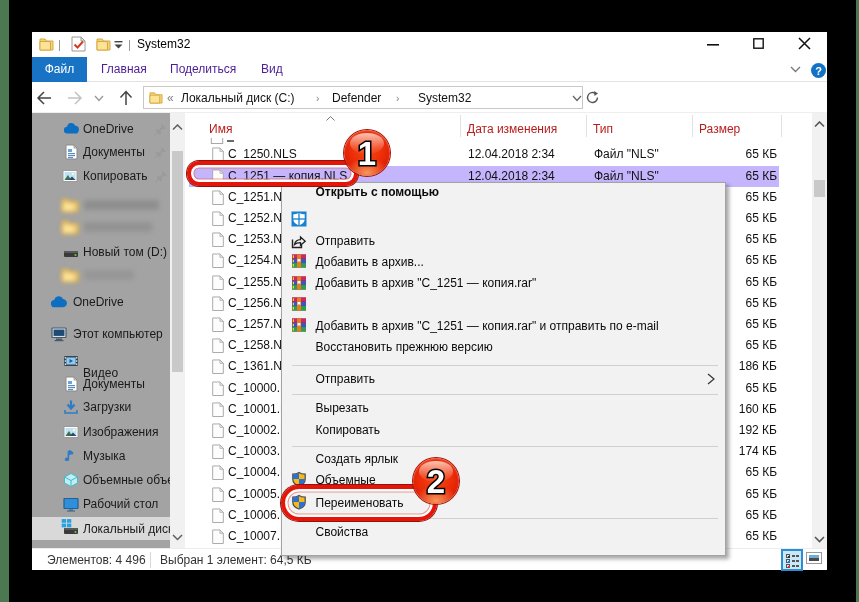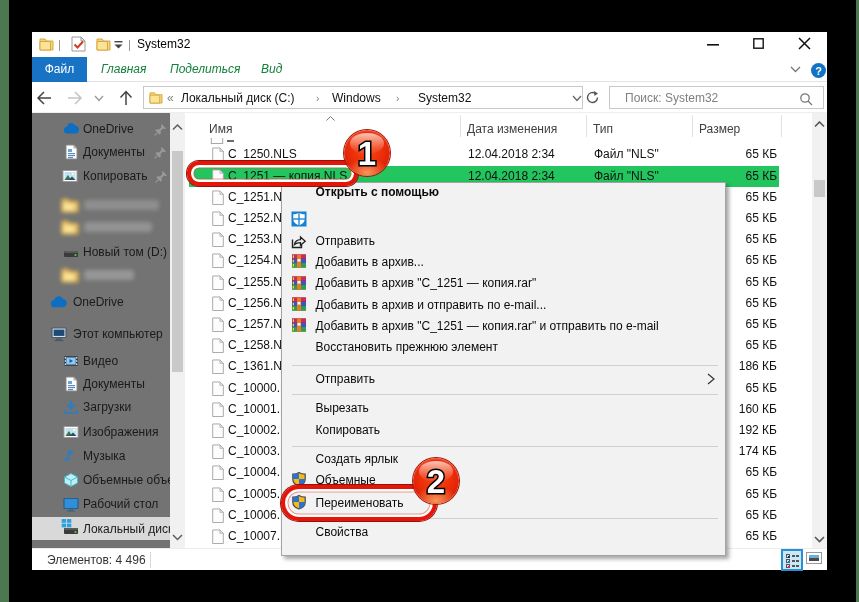--- a/index.html
+++ b/index.html
@@ -8,39 +8,39 @@
 .abs { position:absolute; }
 #greenL { left:0; top:0; width:9px; height:602px; background:#4c7851; }
 #greenR { left:856px; top:0; width:3px; height:602px; background:#4c7851; }
 #win { left:32px; top:32px; width:795px; height:538px; background:#fff; }
 
 #titlebar { left:0; top:0; width:795px; height:25px; background:#fff; }
 .ttxt { top:5px; font-size:12px; color:#000; }
 .qsep { top:8px; width:1px; height:11px; background:#999; }
 #tabs { left:0; top:25px; width:795px; height:25px; background:#fff; border-bottom:1px solid #e3e3e3; }
 #ftab { left:0; top:0; width:55px; height:34px; background:#1873c5; color:#fff; font-size:12px; text-align:center; line-height:25px; }
-.tabt { top:0; height:25px; line-height:25px; font-size:12px; color:#15803d;font-style:italic; }
+.tabt { top:0; height:25px; line-height:25px; font-size:12px; color:#4c1d95; }
 #toolbar { left:0; top:50px; width:795px; height:31px; background:#fff; border-bottom:1px solid #eee; }
 #addr { left:111px; top:4px; width:440px; height:23px; border:1px solid #c8c8c8; background:#fff; }
 #search { left:577px; top:4px; width:215px; height:23px; border:1px solid #c8c8c8; background:#fff; }
 .atxt { top:4px; font-size:12px; color:#111; }
 .gtxt { color:#808080; }
 .crumb { color:#808080; font-size:10px; }
 
 #main { left:0; top:81px; width:795px; height:435px; background:#fff; }
-#sidebar { left:0; top:0; width:139px; height:435px; background:#737373; }
+#sidebar { left:0; top:0; width:139px; height:435px; background:#a3a3a3; }
 .sbit { position:absolute; font-size:12px; color:#1a1a1a; white-space:nowrap; }
 #sbscroll { left:138px; top:0; width:15px; height:435px; background:#f1f1f1; }
 #sbthumb { left:140px; top:38px; width:11px; height:221px; background:#c9c9c9; }
 #sbsel { left:0; top:404px; width:138px; height:23px; background:#d9d9d9; }
 
 #flist { left:156px; top:0; width:639px; height:435px; background:#fff; }
 #lscroll { left:780px; top:0; width:15px; height:435px; background:#f1f1f1; }
 #lthumb { left:782px; top:67px; width:11px; height:17px; background:#c9c9c9; }
-.hdr { top:9px; font-size:12px; color:#404040; }
+.hdr { top:9px; font-size:12px; color:#b91c1c; }
 .hline { top:2px; width:1px; height:22px; background:#e2e2e2; }
 .row { position:absolute; left:1px; width:590px; height:21px; }
 .rname { position:absolute; left:39px; top:3px; font-size:12px; color:#111; white-space:nowrap; }
 .rdate { position:absolute; left:279px; top:3px; font-size:12px; color:#111; }
 .rtype { position:absolute; left:405px; top:3px; font-size:12px; color:#111; }
 .rsize { position:absolute; left:480px; top:3px; width:108px; text-align:right; font-size:12px; color:#111; }
 .doc { position:absolute; left:22px; top:3px; }
 
 #status { left:0; top:516px; width:795px; height:22px; background:#fff; border-top:1px solid #ececec; font-size:12px; color:#333; }
 
@@ -234,38 +234,31 @@
           <path d="M7 15 V2 M1.5 7.5 L7 1.5 L12.5 7.5" fill="none" stroke="#444" stroke-width="1.5"></path>
         </svg>
     <div id="addr" class="abs">
       <svg class="abs" style="left:5px; top:4px;" width="14" height="13" viewBox="0 0 15 14">
         <path d="M1 2 h5 l1.5 2 H14 v9 H1 z" fill="#f5d57a" stroke="#d9a741" stroke-width="1"></path>
         <path d="M1 4.5 H10 q1.5 0 1.5 1.5 V13 H1 z" fill="#fbe398" stroke="#d9a741" stroke-width="1"></path>
       </svg>
       <div class="atxt abs gtxt" style="left:23px; top:4px;">«</div>
       <div class="atxt abs" style="left:37px;">Локальный диск (C:)</div>
       <div class="crumb abs" style="left:172px; top:6px;">›</div>
-      <div class="atxt abs" style="left:188px;">Windows</div>
+      <div class="atxt abs" style="left:188px;">Defender</div>
       <div class="crumb abs" style="left:252px; top:6px;">›</div>
       <div class="atxt abs" style="left:274px;">System32</div>
       <svg class="abs" style="left:428px; top:8px;" width="10" height="7" viewBox="0 0 10 7">
             <path d="M1 1 L5 5.5 L9 1" fill="none" stroke="#666" stroke-width="1.3"></path>
           </svg>
     </div>
     <svg class="abs" style="left:553px; top:8px;" width="15" height="15" viewBox="0 0 15 15">
       <path d="M12.5 7.5 A5 5 0 1 1 10.5 3.5" fill="none" stroke="#555" stroke-width="1.4"></path>
       <path d="M9 1 L13 3.5 L9.5 6 z" fill="#555"></path>
     </svg>
-    <div id="search" class="abs">
-      <div class="atxt abs gtxt" style="left:15px;">Поиск: System32</div>
-      <svg class="abs" style="left:189px; top:5px;" width="14" height="14" viewBox="0 0 14 14">
-        <circle cx="6" cy="6" r="4.2" fill="none" stroke="#777" stroke-width="1.3"></circle>
-        <path d="M9 9 L13 13" stroke="#777" stroke-width="1.3"></path>
-      </svg>
-    </div>
   </div>
 
   <div id="main" class="abs">
     <div id="sidebar" class="abs" style="overflow:hidden;">
       <svg class="abs" style="left:31px; top:8px;" width="16" height="16">
             <use href="#i-cloudf"></use>
           </svg>
       <div class="sbit" style="left:51px; top:9px;">OneDrive</div>
       <svg class="abs" style="left:122px; top:10px;" width="13" height="13" viewBox="0 0 16 16">
             <use href="#i-pin"></use>
@@ -310,21 +303,21 @@
             <use href="#i-cloudf"></use>
           </svg>
       <div class="sbit" style="left:41px; top:182px;">OneDrive</div>
       <svg class="abs" style="left:19px; top:213px;" width="16" height="16">
             <use href="#i-pc"></use>
           </svg>
       <div class="sbit" style="left:41px; top:214px;">Этот компьютер</div>
       <svg class="abs" style="left:31px; top:240px;" width="16" height="16">
             <use href="#i-video"></use>
           </svg>
-      <div class="sbit" style="left:51px; top:241px;">Видео</div>
+      <div class="sbit" style="left:51px; top:253px;">Видео</div>
       <svg class="abs" style="left:31px; top:263px;" width="16" height="16">
             <use href="#i-doc"></use>
           </svg>
       <div class="sbit" style="left:51px; top:264px;">Документы</div>
       <svg class="abs" style="left:31px; top:286px;" width="16" height="16">
             <use href="#i-dl"></use>
           </svg>
       <div class="sbit" style="left:51px; top:287px;">Загрузки</div>
       <svg class="abs" style="left:31px; top:311px;" width="16" height="16">
             <use href="#i-pic"></use>
@@ -380,21 +373,21 @@
       <div class="abs" style="left:39px; top:27px; width:7px; height:1.5px; background:#6a6a6a;"></div>
       <div class="row" style="top:31px;">
             <svg class="doc" width="14" height="15" viewBox="0 0 13 15.5">
               <use href="#i-file"></use>
             </svg>
             <div class="rname">C_1250.NLS</div>
             <div class="rdate">12.04.2018 2:34</div>
             <div class="rtype">Файл "NLS"</div>
             <div class="rsize">65 КБ</div>
           </div>
-      <div class="row" style="top:53px; background:#22c55e;">
+      <div class="row" style="top:53px; background:#c4b5fd;">
             <svg class="doc" width="14" height="15" viewBox="0 0 13 15.5">
               <use href="#i-file"></use>
             </svg>
             <div class="rname">C_1251 — копия.NLS</div>
             <div class="rdate">12.04.2018 2:34</div>
             <div class="rtype">Файл "NLS"</div>
             <div class="rsize">65 КБ</div>
           </div>
       <div class="row" style="top:74px;">
             <svg class="doc" width="14" height="15" viewBox="0 0 13 15.5">
@@ -522,20 +515,21 @@
           <path d="M1 5.5 L5.5 1 L10 5.5" fill="none" stroke="#555" stroke-width="1.6"></path>
         </svg>
     <svg class="abs" style="left:782px; top:423px;" width="11" height="7" viewBox="0 0 11 7">
           <path d="M1 1 L5.5 5.5 L10 1" fill="none" stroke="#555" stroke-width="1.6"></path>
         </svg>
   </div>
 
   <div id="status" class="abs">
     <div class="abs" style="left:15px; top:4px;">Элементов: 4 496</div>
     <div class="abs" style="left:118px; top:3px; width:1px; height:16px; background:#d8d8d8;"></div>
+    <div class="abs" style="left:128px; top:4px;">Выбран 1 элемент: 64,5 КБ</div>
     <div class="abs" style="left:749px; top:0px; width:22px; height:22px; border:2px solid #2a8ed6; background:#cbe8f9;">
       <div class="abs" style="left:3px; top:3px; width:4px; height:4px; border:1px solid #555;">
             <div class="abs" style="left:1px; top:1px; width:2px; height:2px; background:#333;"></div>
           </div>
       <div class="abs" style="left:3px; top:8px; width:4px; height:4px; border:1px solid #555;">
             <div class="abs" style="left:1px; top:1px; width:2px; height:2px; background:#2a6ed6;"></div>
           </div>
       <div class="abs" style="left:3px; top:13px; width:4px; height:4px; border:1px solid #555;">
             <div class="abs" style="left:1px; top:1px; width:2px; height:2px; background:#d62a2a;"></div>
           </div>
@@ -566,26 +560,25 @@
         <use href="#i-rar"></use>
       </svg>
   <div class="mi" style="top:72px;">Добавить в архив...</div>
   <svg class="mico" style="top:92px;" width="16" height="16">
         <use href="#i-rar"></use>
       </svg>
   <div class="mi" style="top:93px;">Добавить в архив "C_1251 — копия.rar"</div>
   <svg class="mico" style="top:113px;" width="16" height="16">
         <use href="#i-rar"></use>
       </svg>
-  <div class="mi" style="top:115px;">Добавить в архив и отправить по e-mail...</div>
   <svg class="mico" style="top:134px;" width="16" height="16">
         <use href="#i-rar"></use>
       </svg>
   <div class="mi" style="top:136px;">Добавить в архив "C_1251 — копия.rar" и отправить по e-mail</div>
-  <div class="mi" style="top:157px;">Восстановить прежнюю элемент</div>
+  <div class="mi" style="top:157px;">Восстановить прежнюю версию</div>
   <div class="msep" style="top:182px;"></div>
   <div class="mi" style="top:189px;">Отправить</div>
   <svg class="abs" style="left:425px; top:190px;" width="8" height="12" viewBox="0 0 8 12">
         <path d="M1 1 L7 6 L1 11" fill="none" stroke="#333" stroke-width="1.2"></path>
       </svg>
   <div class="msep" style="top:211px;"></div>
   <div class="mi" style="top:218px;">Вырезать</div>
   <div class="mi" style="top:240px;">Копировать</div>
   <div class="msep" style="top:263px;"></div>
   <div class="mi" style="top:269px;">Создать ярлык</div>

